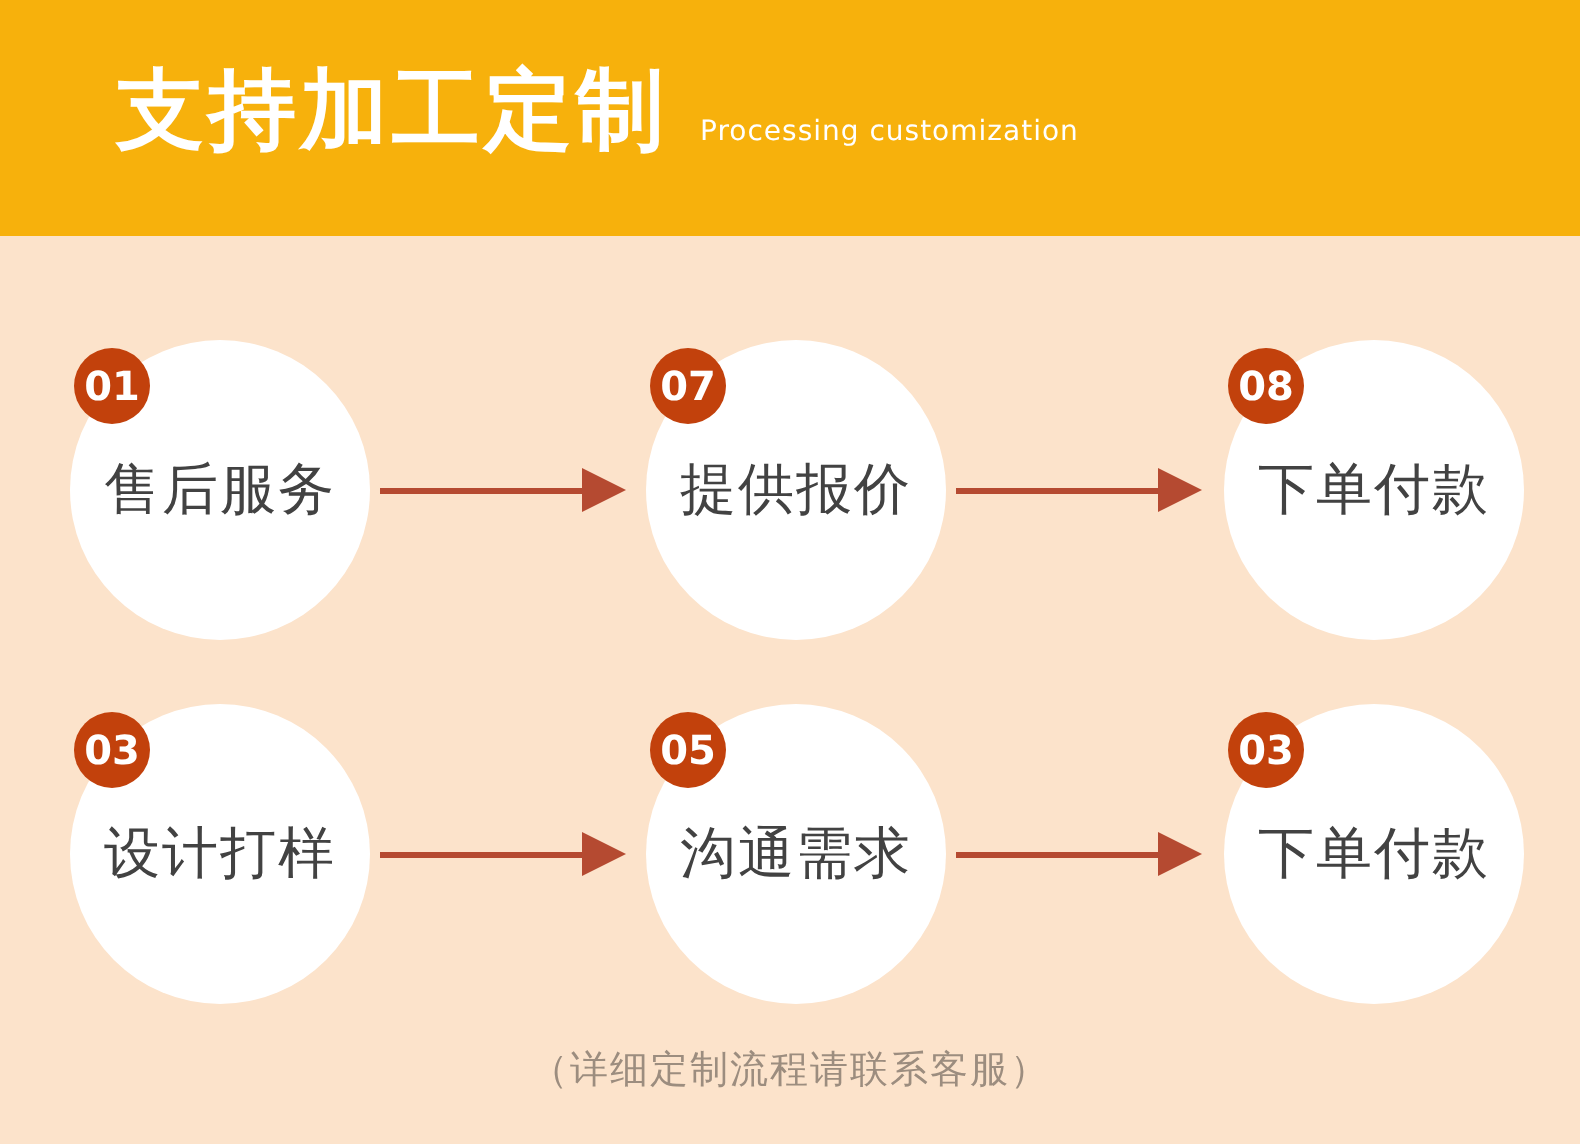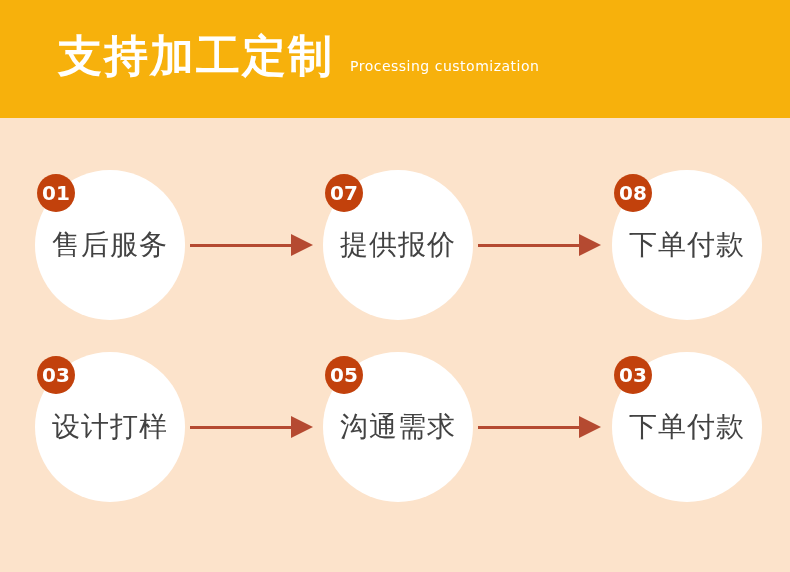--- a/index.html
+++ b/index.html
@@ -218,15 +218,16 @@
 
     <div class="step p6">
       <div class="circle">
         <span class="step-label">下单付款</span>
       </div>
       <div class="badge">
         <span class="badge-num">03</span>
       </div>
     </div>
 
+    <div class="note">（详细定制流程请联系客服）</div>
 
   </div>
 </div>
 
 </body></html>

